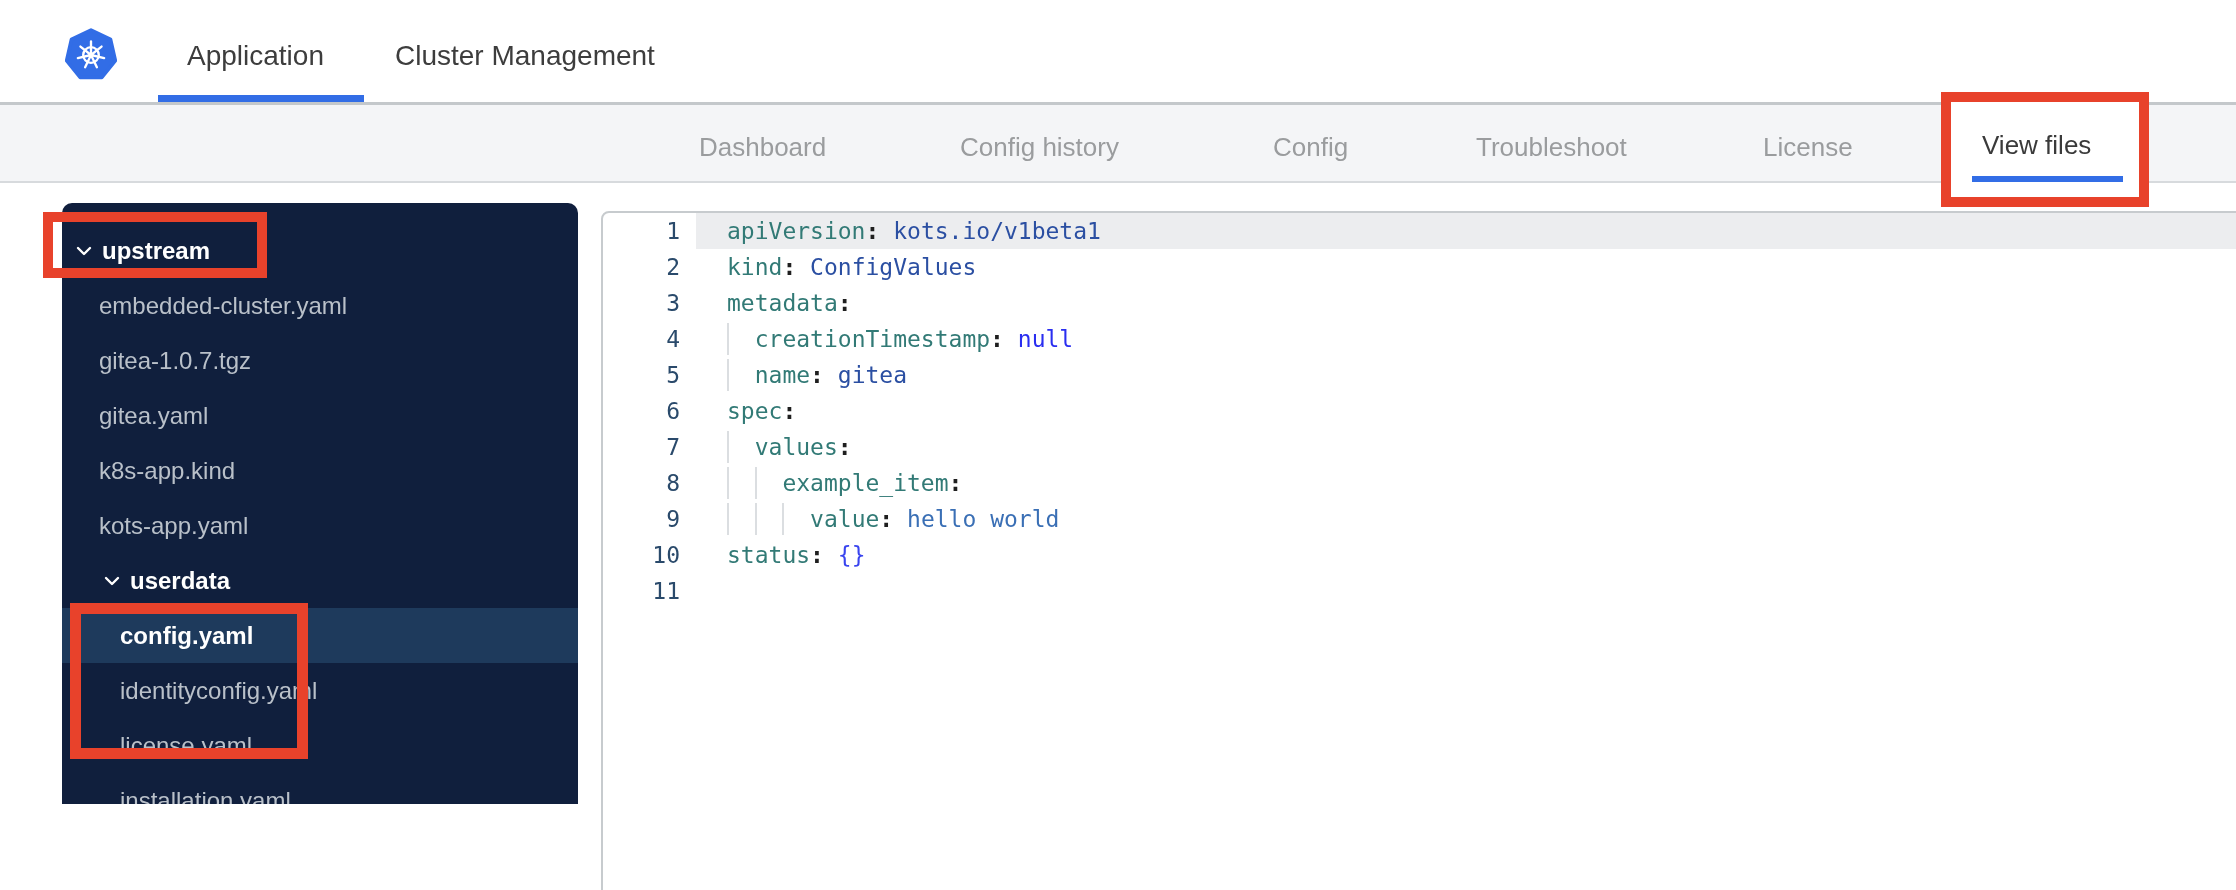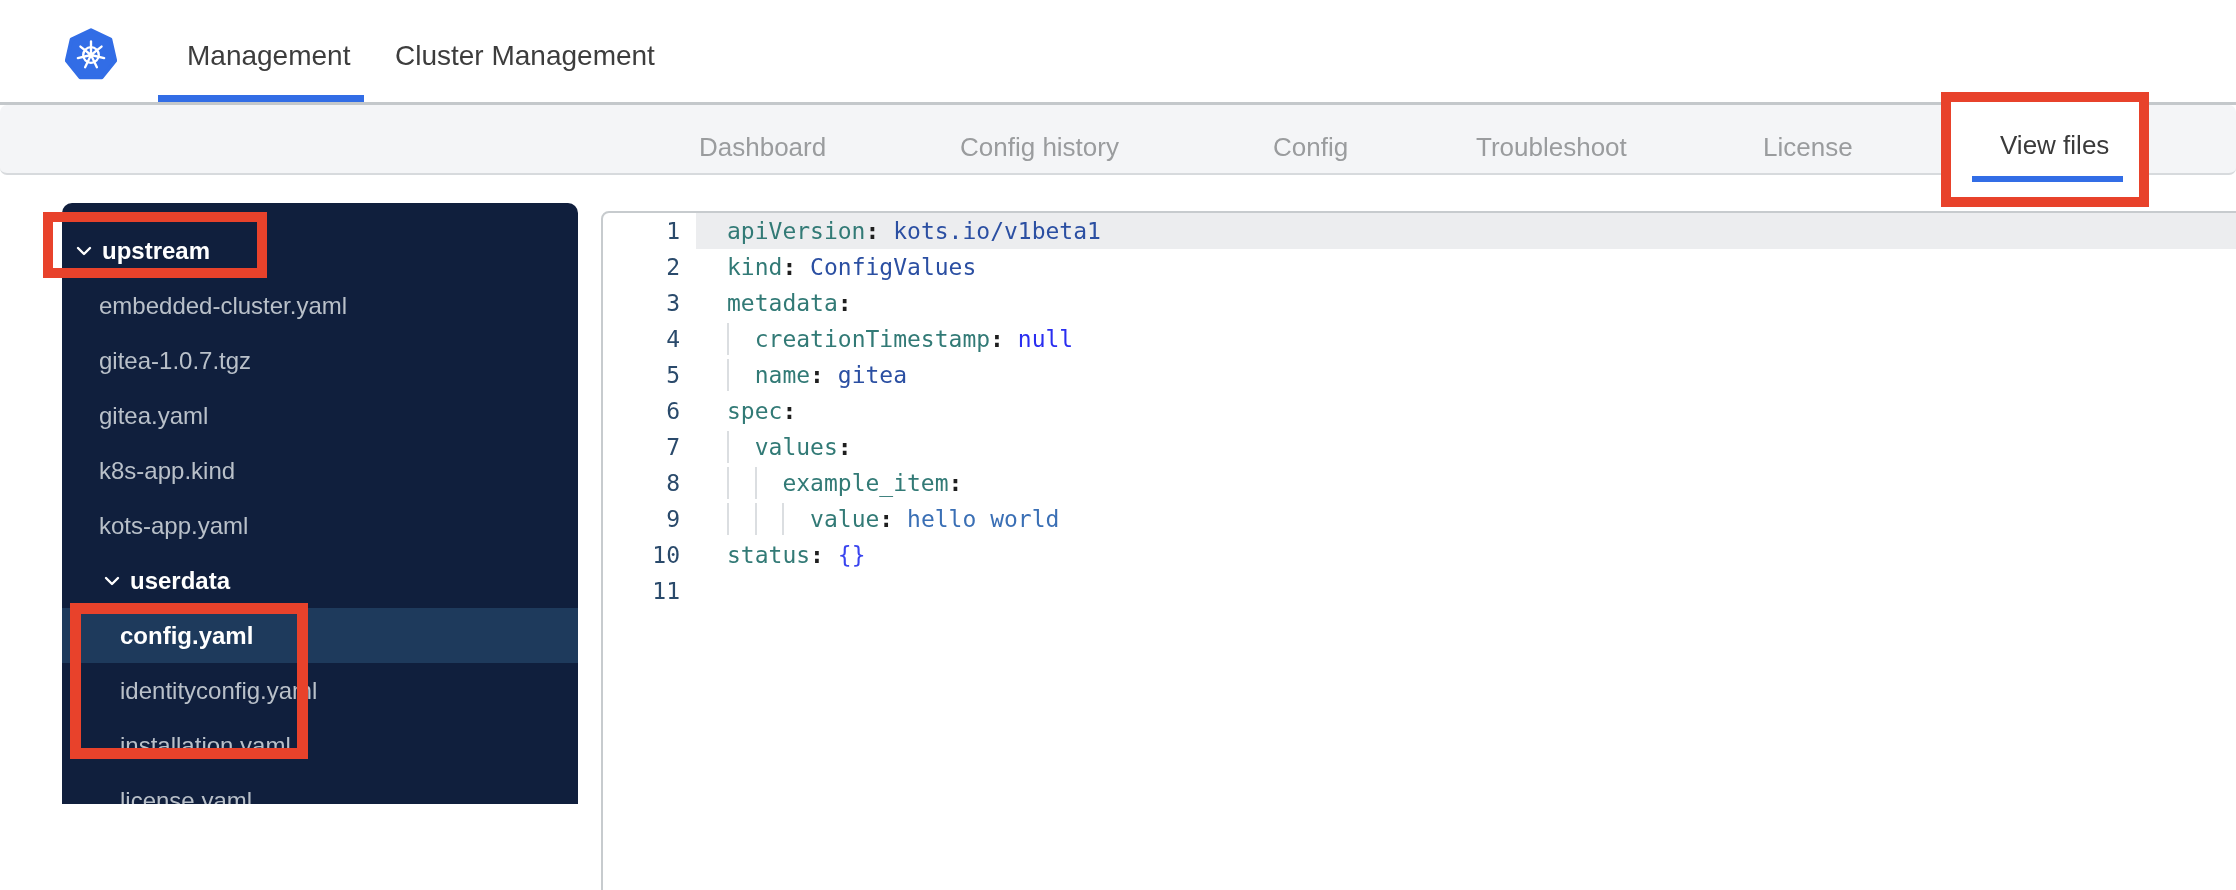--- a/index.html
+++ b/index.html
@@ -17,31 +17,31 @@
   
   .topbar{position:absolute;left:0;top:0;width:2236px;height:105px;background:#fff;
     border-bottom:3px solid #c4c8cb;}
   .logo{position:absolute;left:65px;top:26px;width:52px;height:58px;}
   .top-tab{position:absolute;top:40px;font-size:28px;color:var(--top-text);cursor:pointer;white-space:nowrap;}
   .top-tab.app{left:187px;}
   .top-tab.cluster{left:395px;}
   .top-underline{position:absolute;left:158px;top:95px;width:206px;height:7px;background:var(--accent);}
 
   
-  .navbar{position:absolute;left:0;top:105px;width:2236px;height:70px;background:#f4f5f7;
-    border-bottom:2px solid #d7dadd;border-radius:7px;}
+  .navbar{position:absolute;left:0;top:105px;width:2236px;height:78px;background:#f4f5f7;
+    border-bottom:2px solid #d7dadd;}
   .nav-item{position:absolute;top:27px;font-size:26px;color:var(--nav-text);cursor:pointer;white-space:nowrap;}
   .nav-i0{left:699px;} .nav-i1{left:960px;} .nav-i2{left:1273px;text-align:center;} .nav-i3{left:1476px;} .nav-i4{left:1763px;}
 
   
   .ann{position:absolute;border:10px solid var(--red);z-index:30;pointer-events:none;}
   .ann-upstream{left:43px;top:212px;width:224px;height:66px;}
   .ann-userdata{left:70px;top:603px;width:238px;height:156px;border-width:11px;}
   .ann-viewfiles{left:1941px;top:92px;width:208px;height:115px;background:#fff;pointer-events:auto;}
-  .vf-label{position:absolute;left:49px;top:28px;font-size:26px;color:var(--nav-active);white-space:nowrap;}
+  .vf-label{position:absolute;left:31px;top:28px;font-size:26px;color:var(--nav-active);white-space:nowrap;}
   .vf-underline{position:absolute;left:21px;top:74px;width:151px;height:6px;background:var(--accent);}
 
   
   .sidebar{position:absolute;left:62px;top:203px;width:516px;height:601px;background:var(--sb-bg);
     border-radius:10px 10px 0 0;padding-top:20px;overflow:hidden;}
   .tree-row{position:relative;height:55px;display:flex;align-items:center;font-size:24px;
     color:var(--file-text);cursor:pointer;white-space:nowrap;}
   .tree-row.folder{color:#fff;font-weight:bold;}
   .tree-row.selected{background:var(--sb-sel);color:#fff;font-weight:bold;}
   .tree-row .chev{display:inline-flex;width:20px;margin-right:8px;}
@@ -76,21 +76,21 @@
         <line x1="50" y1="52" x2="50" y2="26"></line>
         <line x1="50" y1="52" x2="70.3" y2="35.8"></line>
         <line x1="50" y1="52" x2="75.3" y2="57.8"></line>
         <line x1="50" y1="52" x2="61.3" y2="75.4"></line>
         <line x1="50" y1="52" x2="38.7" y2="75.4"></line>
         <line x1="50" y1="52" x2="24.7" y2="57.8"></line>
         <line x1="50" y1="52" x2="29.7" y2="35.8"></line>
       </g>
       <circle cx="50" cy="52" r="5" fill="#fff"></circle>
     </svg>
-    <div class="top-tab app">Management</div>
+    <div class="top-tab app">Application</div>
     <div class="top-tab cluster">Cluster Management</div>
     <div class="top-underline"></div>
   </div>
 
   <div class="navbar">
     <div class="nav-item nav-i0">Dashboard</div>
     <div class="nav-item nav-i1">Config history</div>
     <div class="nav-item nav-i2">Config</div>
     <div class="nav-item nav-i3">Troubleshoot</div>
     <div class="nav-item nav-i4">License</div>
@@ -134,24 +134,24 @@
           </span>
           <span>userdata</span>
         </div>
         <div class="tree-row file pl-i2 selected">
           <span>config.yaml</span>
         </div>
         <div class="tree-row file pl-i2">
           <span>identityconfig.yaml</span>
         </div>
         <div class="tree-row file pl-i2">
+          <span>license.yaml</span>
+        </div>
+        <div class="tree-row file pl-i2">
           <span>installation.yaml</span>
-        </div>
-        <div class="tree-row file pl-i2">
-          <span>license.yaml</span>
         </div>
       </div>
   </div>
 
   <div class="ann ann-upstream"></div>
   <div class="ann ann-userdata"></div>
 
   <div class="editor-card">
     <div id="code-lines">
         <div class="code-line active">

